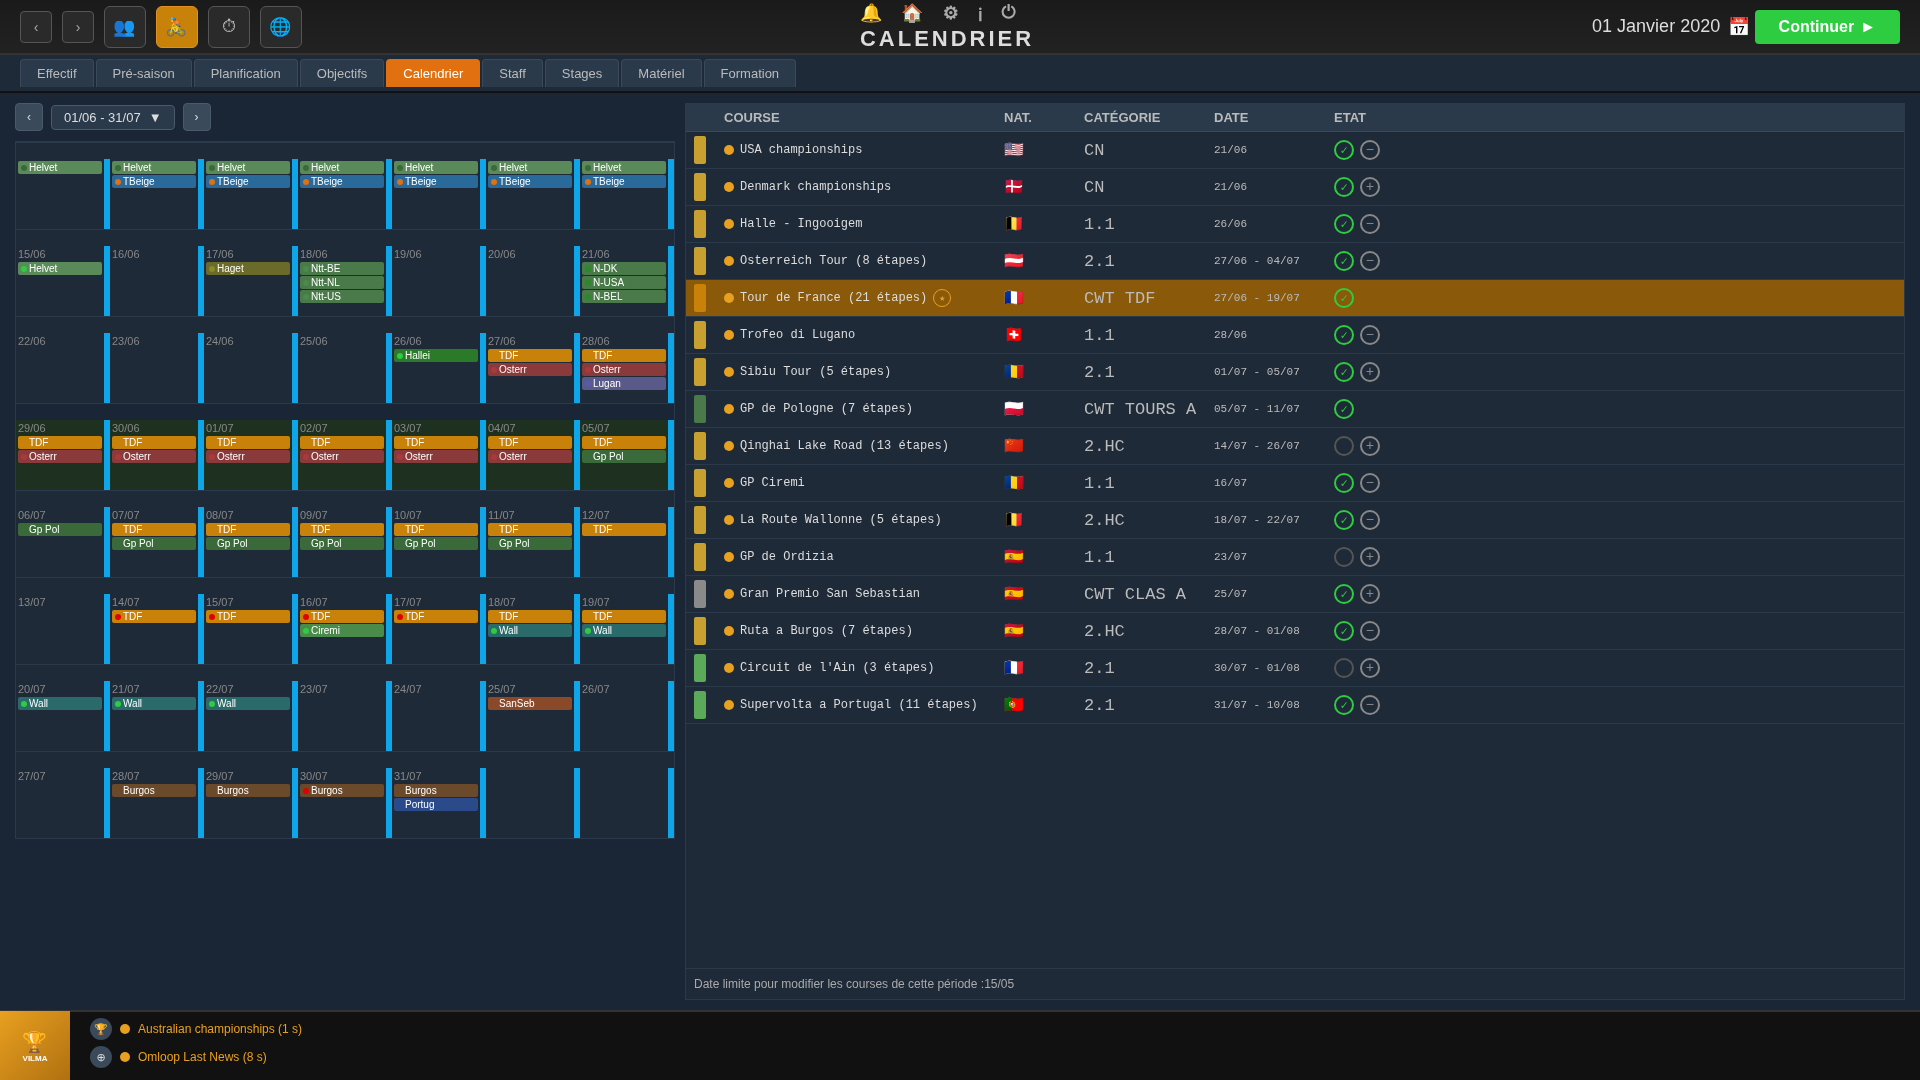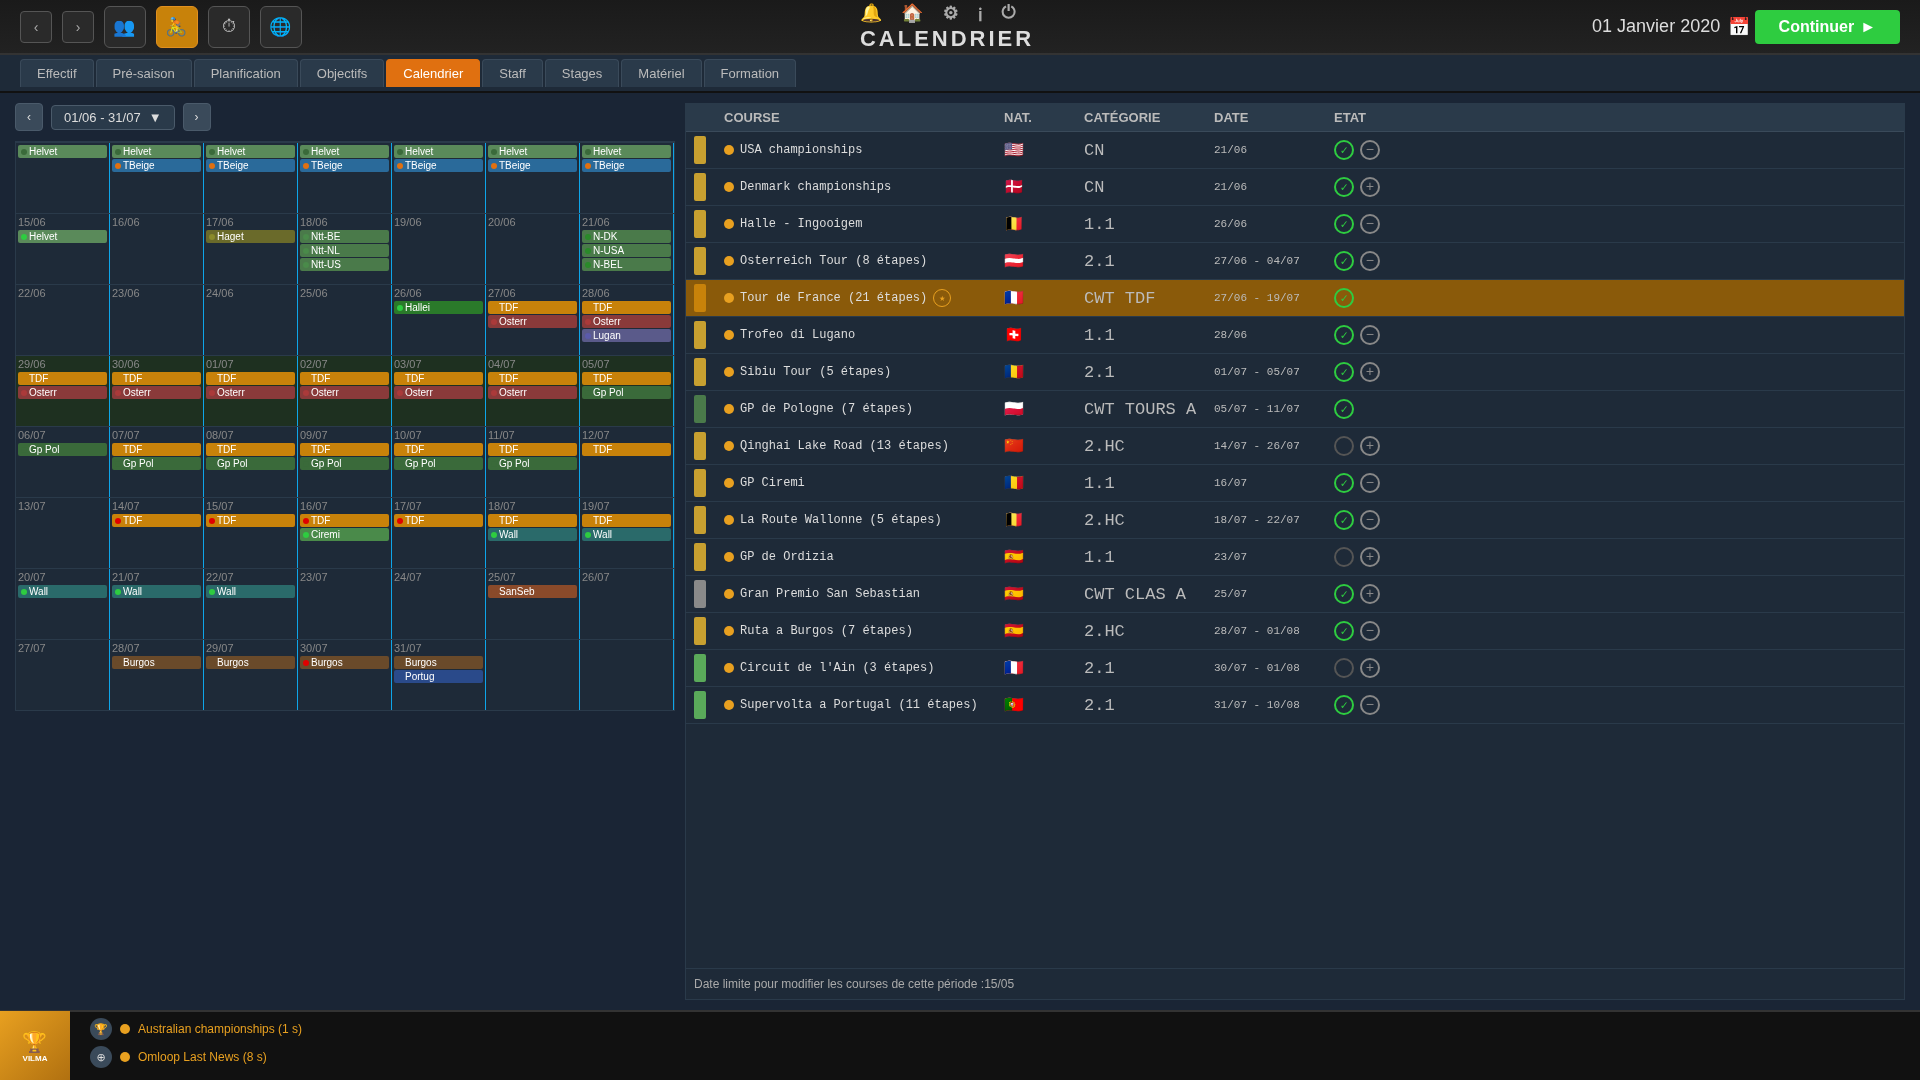--- a/index.html
+++ b/index.html
@@ -174,24 +174,25 @@
       display: flex;
       flex-direction: column;
     }
     .cal-week {
       display: grid;
       grid-template-columns: repeat(7, 1fr);
       border-top: 1px solid #2a3a4a;
       min-height: 70px;
     }
     .cal-day {
-      border-right: 1px solid #0ea5e9;
+      border-right: 6px solid #0ea5e9;
       padding: 2px;
       position: relative;
       min-height: 70px;
+      margin-top: 16px;
     }
     .cal-day-num {
       font-size: 11px;
       color: #888;
       margin-bottom: 2px;
     }
     .cal-event {
       font-size: 10px;
       padding: 1px 3px;
       border-radius: 2px;

